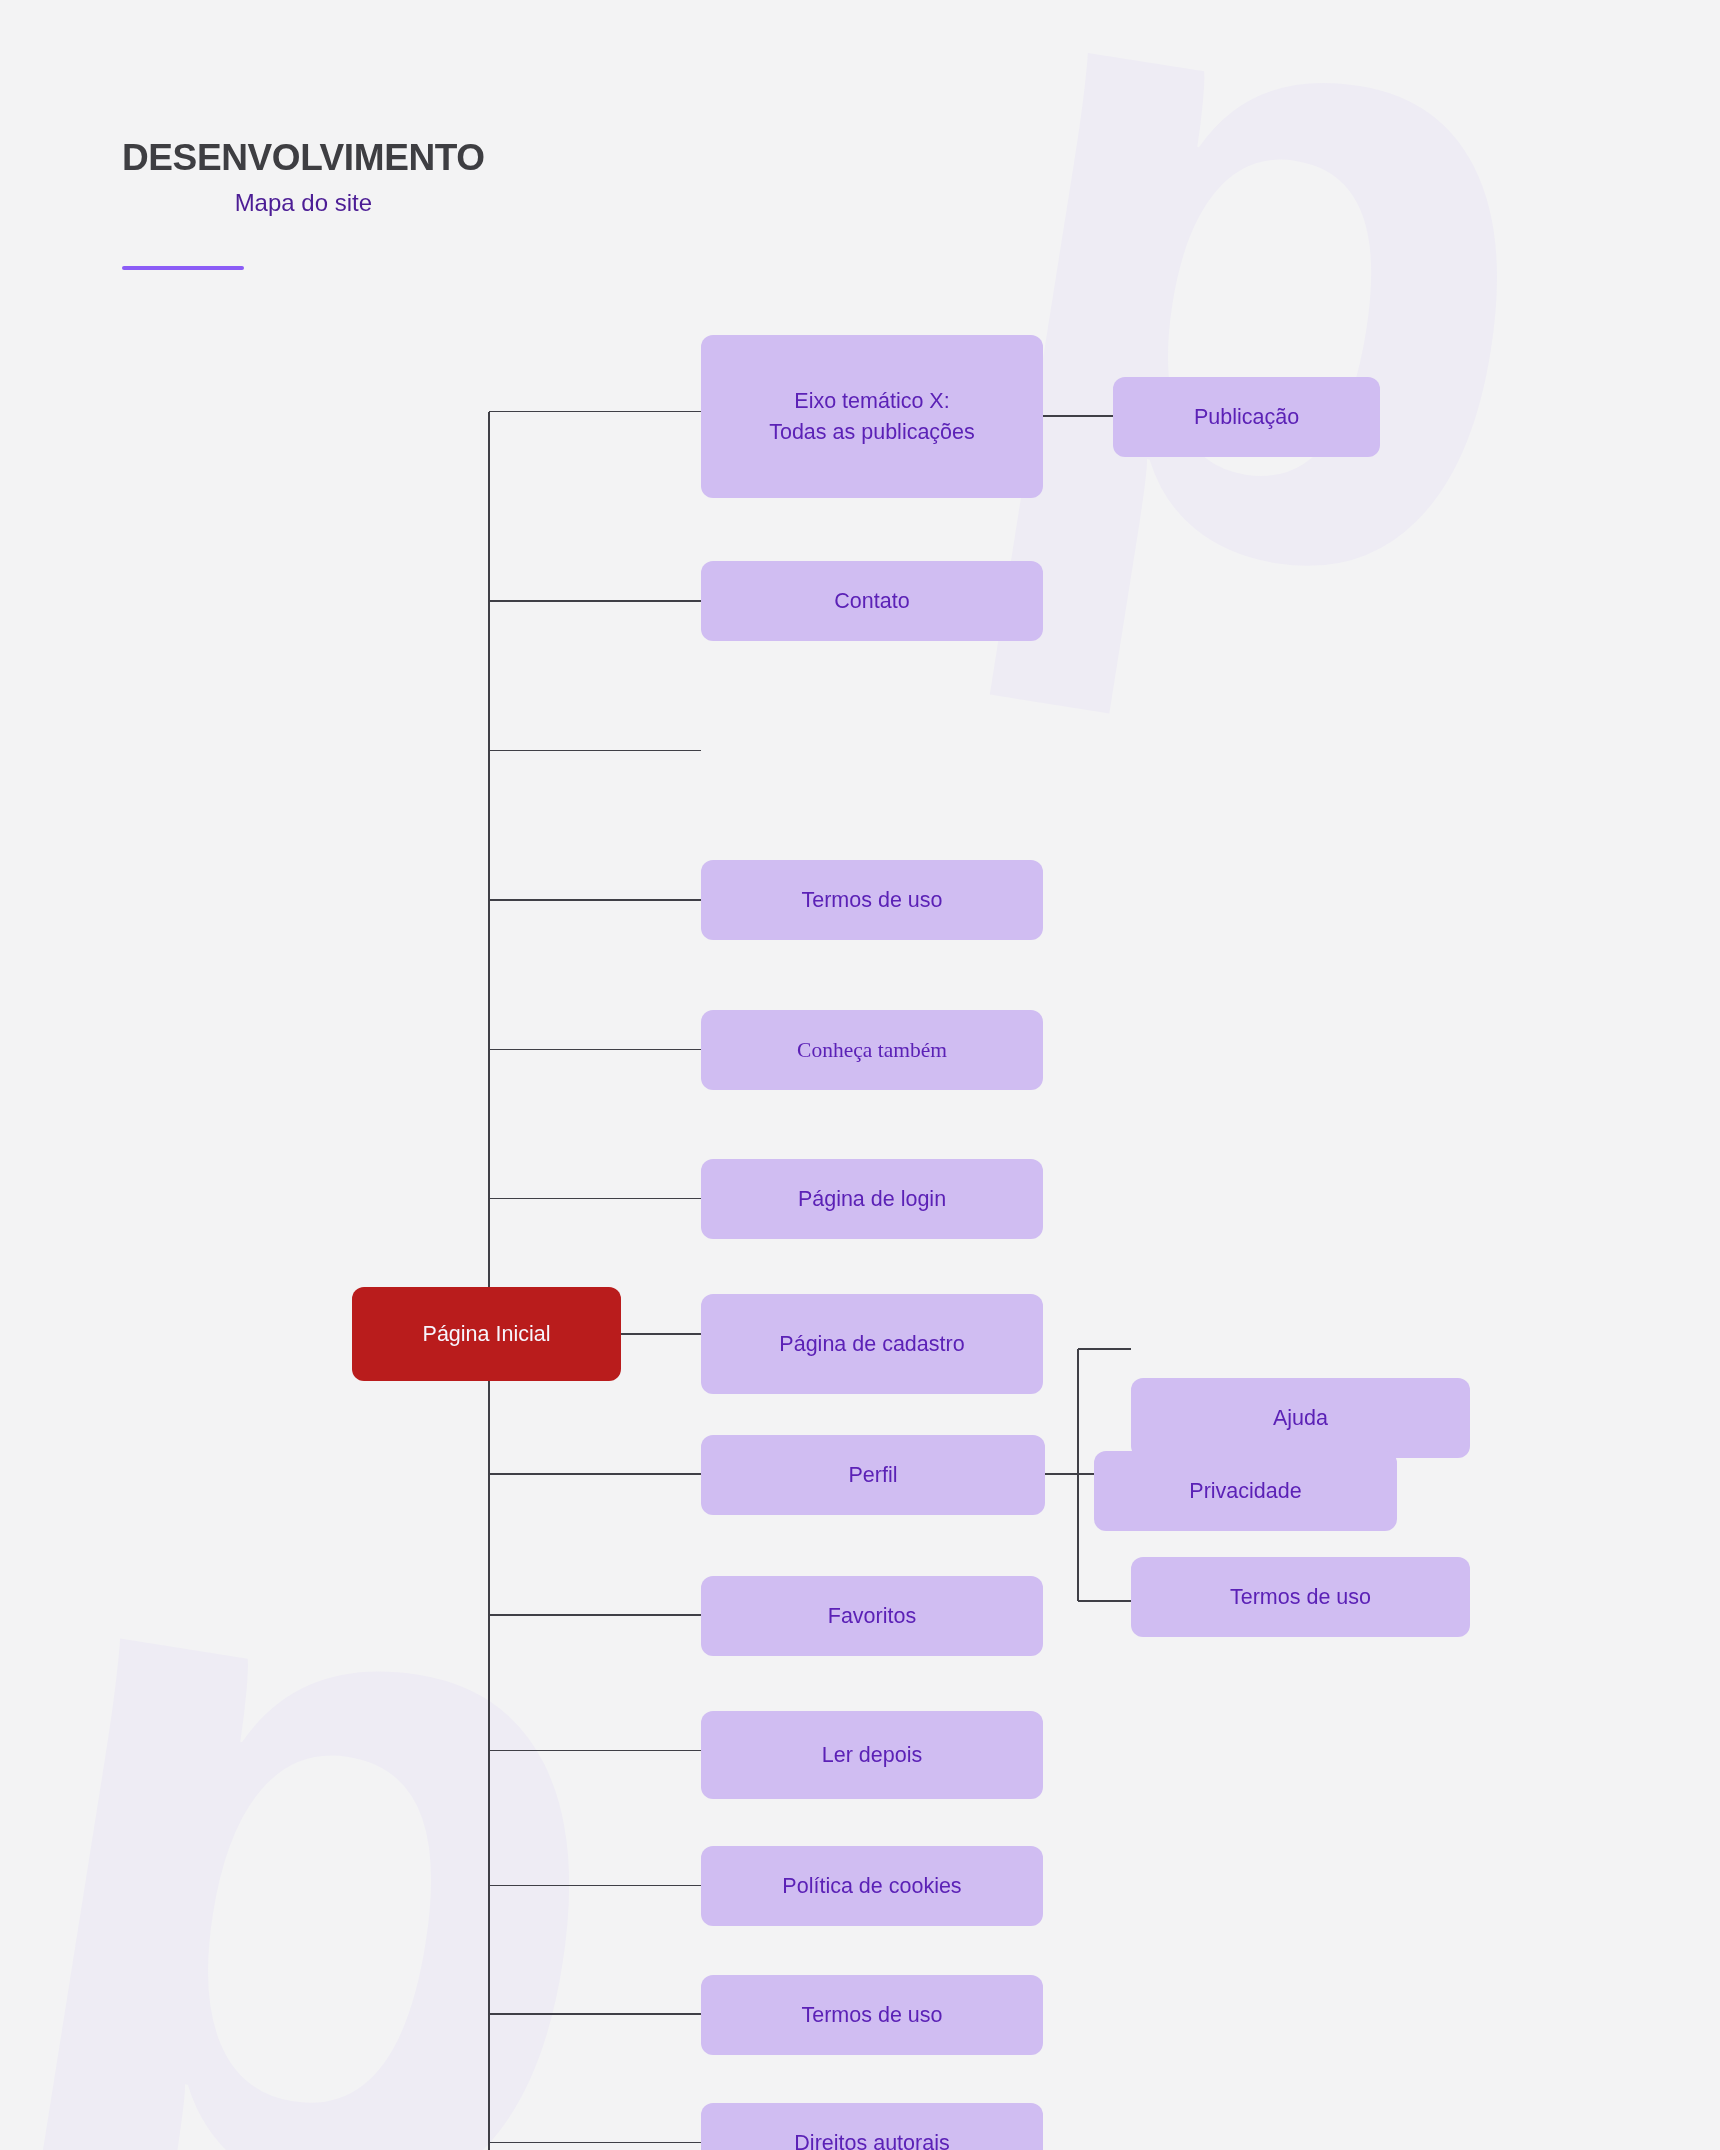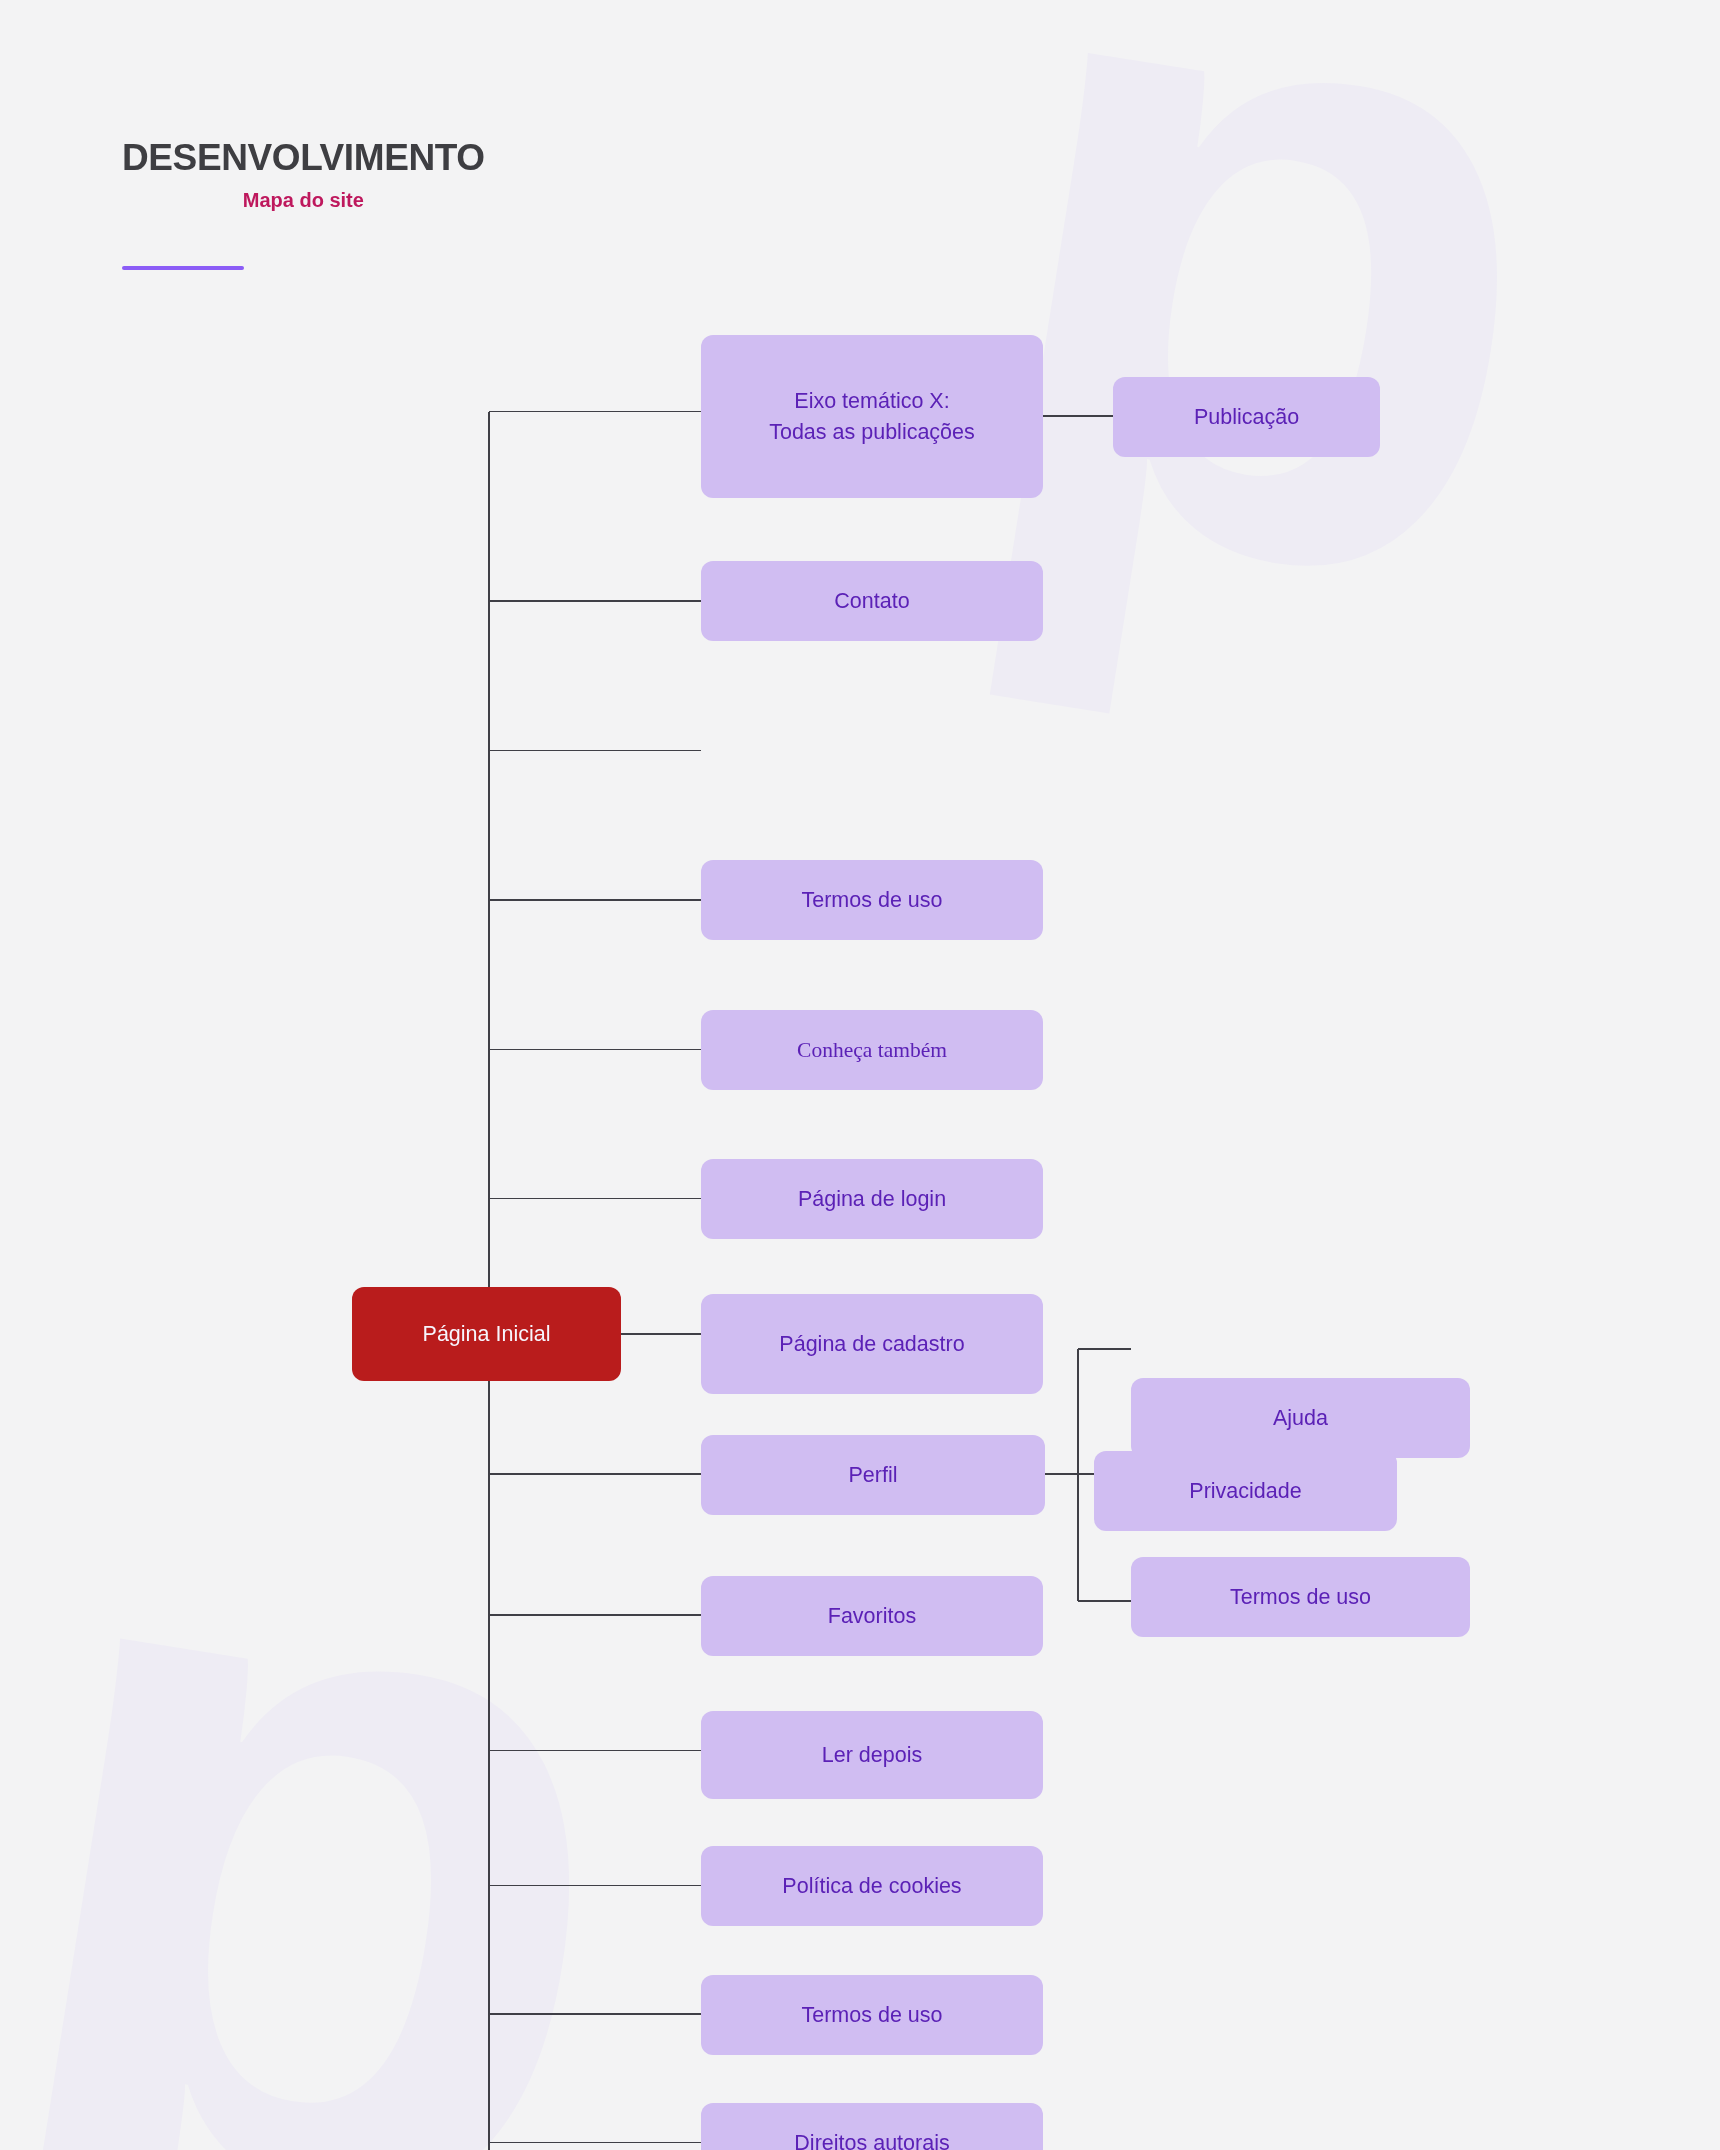--- a/index.html
+++ b/index.html
@@ -49,23 +49,23 @@
   .header { position: absolute; left: 122px; top: 137px; z-index: 3; text-align: center; }
   .title {
     font-size: 37px;
     font-weight: 700;
     color: #3E3E42;
     letter-spacing: -0.4px;
     margin: 0;
     white-space: nowrap;
   }
   .subtitle {
-    font-size: 20px;
-    font-weight: 700;
-    color: #be185d;
+    font-size: 24px;
+    font-weight: 400;
+    color: #4c1d95;
     margin: 10.3px 0 0 0;
     white-space: nowrap;
   }
   .accent-rule {
     position: absolute;
     left: 122px;
     top: 266px;
     width: 122px;
     height: 3.9px;
     background: #8B5CF6;

